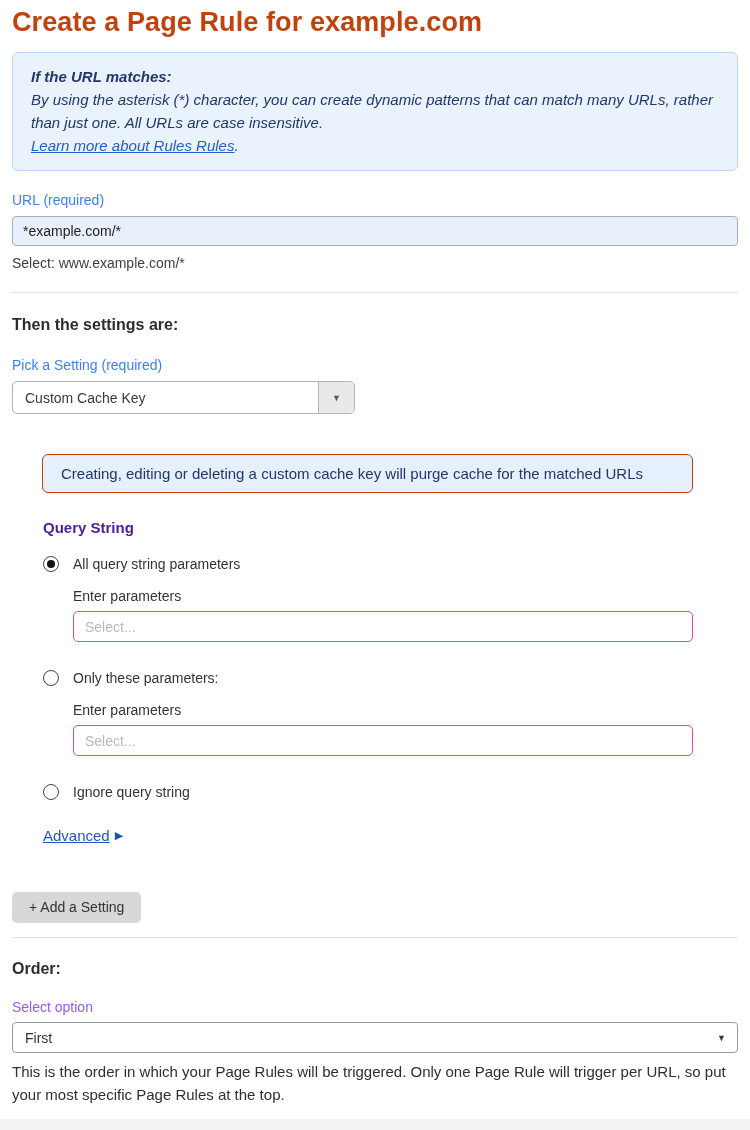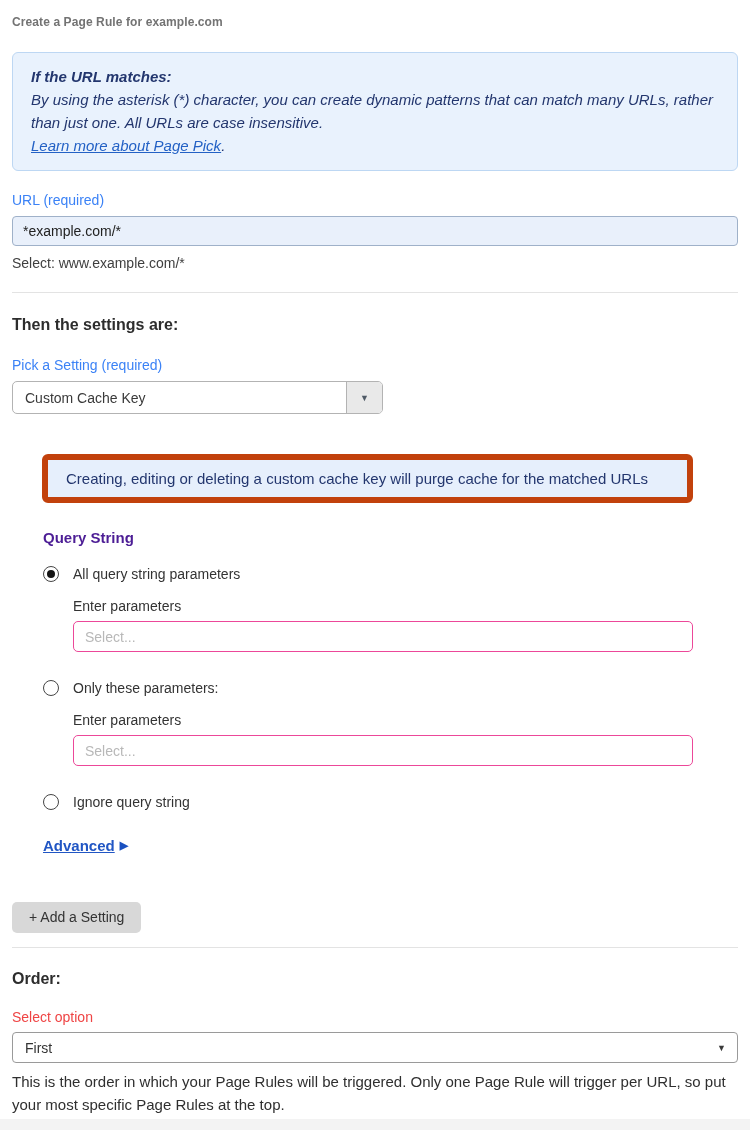--- a/index.html
+++ b/index.html
@@ -8,21 +8,21 @@
     font-family: "Liberation Sans", sans-serif;
     background: #ffffff;
     color: #333333;
     position: relative;
     overflow: hidden;
   }
   .container { padding: 8px 12px 0 12px; }
 
   
   .page-title {
-    font-size: 12px; font-weight: 700; color: #737373; line-height: 28px;
+    font-size: 27px; font-weight: 700; color: #c2410c; line-height: 28px;
     letter-spacing: .1px;
   }
 
   
   .info-box {
     margin-top: 16px;
     background: #e9f2fd;
     border: 1px solid #bdd7f3;
     border-radius: 6px;
     padding: 12px 18px 13px 18px;
@@ -49,42 +49,42 @@
   }
   .example-text { margin-top: 7px; font-size: 14px; color: #3f3f3f; line-height: 20px; }
 
   .divider { border: none; border-top: 1px solid #e3e3e3; margin: 19px 0 0 0; }
 
   
   .section-heading { margin-top: 21px; font-size: 16px; font-weight: 700; color: #2d2d2d; line-height: 22px; }
 
   .setting-select {
     margin-top: 6px;
-    width: 371px; height: 33px;
+    width: 343px; height: 33px;
     border: 1px solid #b3b3b3;
     border-radius: 5px;
     background: #ffffff;
     display: flex; align-items: stretch;
     cursor: pointer;
     overflow: hidden;
   }
   .setting-select .select-value {
     flex: 1; display: flex; align-items: center;
     padding: 0 12px; font-size: 14px; color: #3a3a3a;
   }
   .setting-select .select-arrow-seg {
     width: 36px; background: #e9e9e9; border-left: 1px solid #b3b3b3;
     display: flex; align-items: center; justify-content: center;
     font-size: 9px; color: #4f5a66;
   }
 
   .notice-box {
     margin: 40px 45px 0 30px;
     background: #e6effc;
-    border: 6px solid #c2410c;
+    border: 1px solid #c2410c;
     border-radius: 6px;
     padding: 9px 18px;
     font-size: 15px; line-height: 19px;
     color: #23366e;
   }
 
   .query-section { margin-left: 31px; }
   .query-heading { margin-top: 24px; font-size: 15px; font-weight: 700; color: #4c1d95; line-height: 21px; }
 
   .radio-row { margin-top: 16px; display: flex; align-items: center; cursor: pointer; text-align: center; }
@@ -106,40 +106,40 @@
     border: 1px solid #ec4899; border-radius: 5px;
     padding: 0 11px; font-size: 14px; color: #333;
     font-family: "Liberation Sans", sans-serif; outline: none;
     background: #fff;
   }
   .param-input::placeholder { color: #b8b8b8; opacity: 1; }
 
   .row-gap-lg { margin-top: 26px; }
   .advanced-link {
     margin-top: 25px; display: inline-flex; align-items: center;
-    font-size: 15px; font-weight: 700; color: #2156c4; cursor: pointer;
+    font-size: 15px; font-weight: 400; color: #2156c4; cursor: pointer;
   }
   .advanced-text { text-decoration: underline; }
   .advanced-arrow { margin-left: 5px; font-size: 11px; color: #1a50c0; text-decoration: none; }
 
   .add-setting-button {
     margin-top: 47px;
     display: inline-block;
     background: #d8d8d8; color: #333333;
     border: none; border-radius: 5px;
     height: 31px; padding: 0 17px;
     font-size: 14px; font-family: "Liberation Sans", sans-serif;
     cursor: pointer; line-height: 31px;
   }
 
   .divider-2 { border: none; border-top: 1px solid #e3e3e3; margin: 14px 0 0 0; }
 
   
   .order-heading { margin-top: 20px; font-size: 16px; font-weight: 700; color: #2d2d2d; line-height: 22px; }
-  .order-label { margin-top: 17px; font-size: 14px; color: #ef4444; line-height: 20px; }
+  .order-label { margin-top: 17px; font-size: 14px; color: #8b5cf6; line-height: 20px; }
   .order-select {
     margin-top: 5px; width: 100%; height: 31px;
     border: 1px solid #9a9a9a; border-radius: 4px;
     background: #fff; display: flex; align-items: center;
     padding: 0 12px; font-size: 14px; color: #333333;
     position: relative; cursor: pointer;
   }
   .order-select .order-arrow {
     position: absolute; right: 11px; top: 50%; transform: translateY(-50%);
     font-size: 9px; color: #3a3a3a;
@@ -155,21 +155,21 @@
 <body>
 
 <div class="container">
 
   <h1 class="page-title">Create a Page Rule for example.com</h1>
 
   <div class="info-box">
     <div class="info-heading">If the URL matches:</div>
     <div class="info-body">By using the asterisk (*) character, you can create dynamic patterns that can match many URLs, rather than just one. All URLs are case insensitive.</div>
     <div>
-      <a class="info-link">Learn more about Page Pick</a><span class="info-period">.</span>
+      <a class="info-link">Learn more about Rules Rules</a><span class="info-period">.</span>
     </div>
   </div>
 
   <div class="field-label">URL (required)</div>
   <input class="url-input" type="text" value="*example.com/*" style="">
   <div class="example-text">Select: www.example.com/*</div>
 
   <hr class="divider">
 
   <div class="section-heading">Then the settings are:</div>

